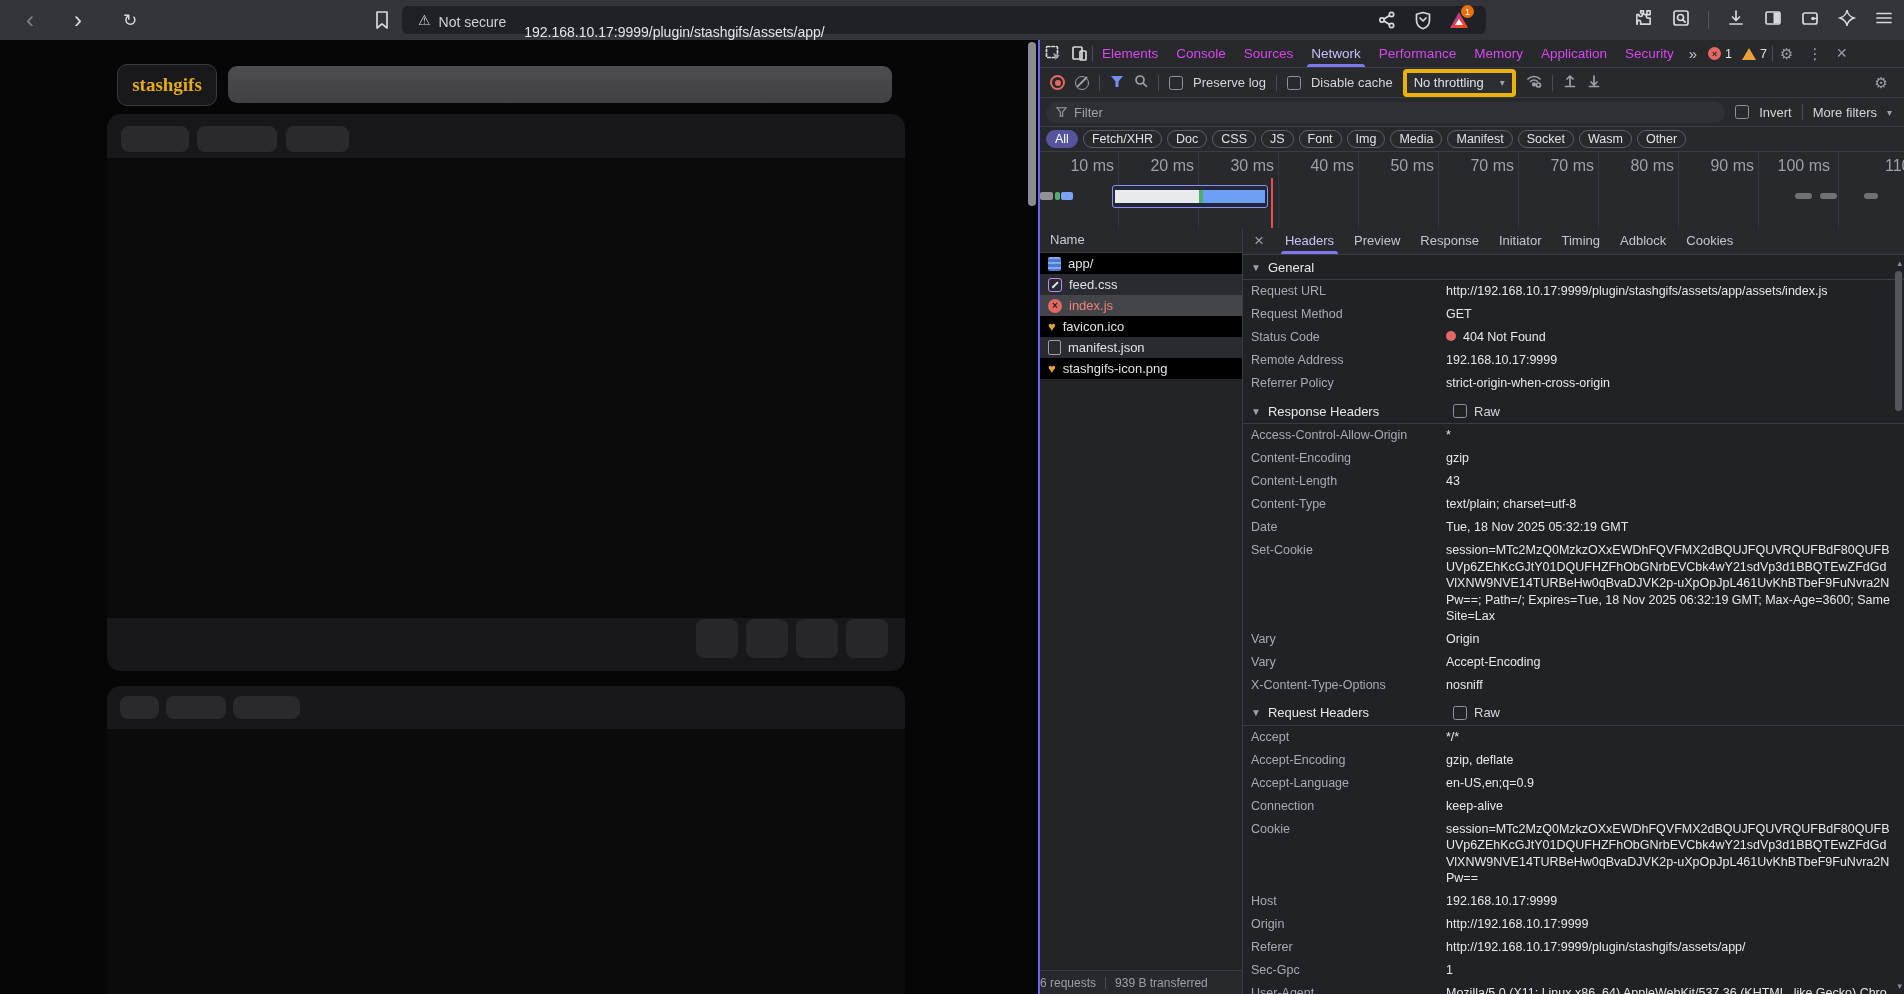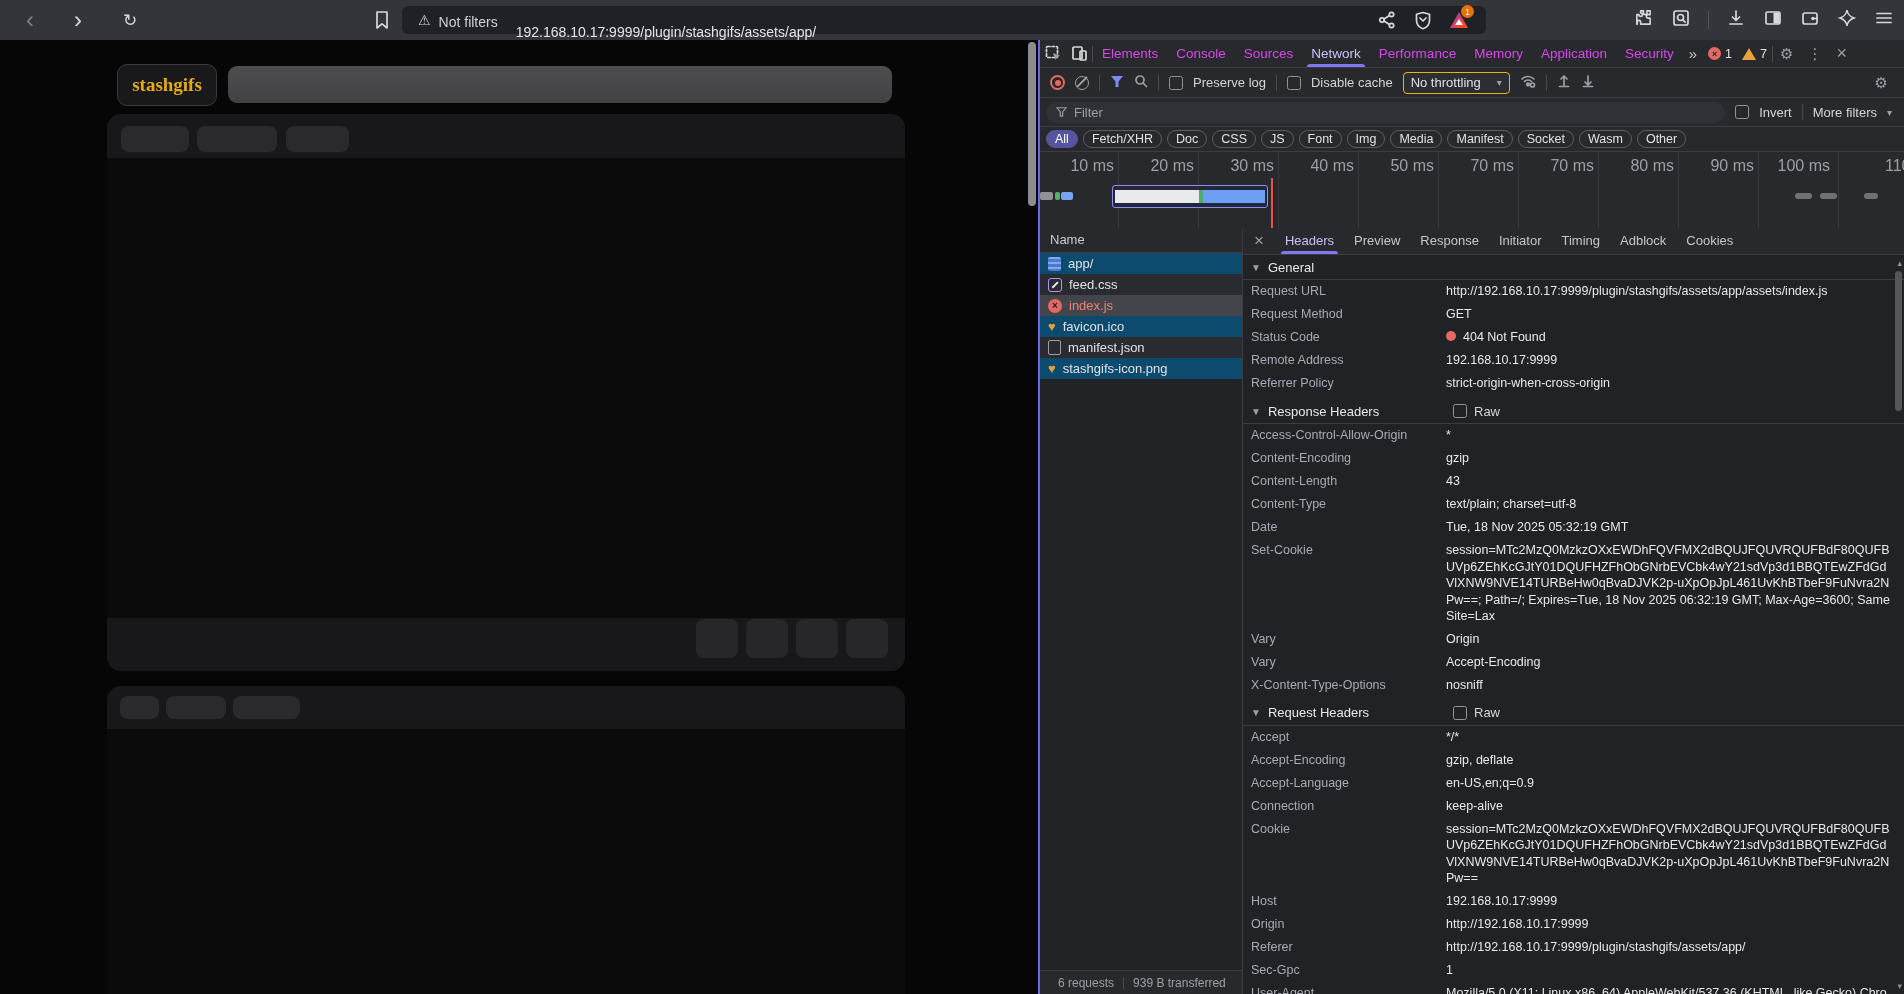--- a/index.html
+++ b/index.html
@@ -60,21 +60,21 @@
   .cnt{font-size:12.5px;color:#dfe1e5;}
   .gear,.kebab,.xclose{color:#9aa0a6;padding:0 7px;font-size:15px;cursor:pointer;}
   .xclose{font-size:18px;}
   .dt-toolbar{height:29px;border-bottom:1px solid #3c3d42;display:flex;align-items:center;gap:10px;padding-left:10px;position:relative;}
   .rec{width:11px;height:11px;border-radius:50%;border:2px solid #e46962;position:relative;flex:none;}
   .rec::after{content:"";position:absolute;left:2.5px;top:2.5px;width:6px;height:6px;border-radius:50%;background:#e46962;}
   .clear{width:12px;height:12px;border-radius:50%;border:1.7px solid #9aa0a6;position:relative;flex:none;}
   .clear::after{content:"";position:absolute;left:-1px;top:4.6px;width:14px;height:1.7px;background:#9aa0a6;transform:rotate(-45deg);}
   .cb{width:12px;height:12px;border:1.5px solid #90939a;border-radius:2.5px;flex:none;}
   .lbl{color:#d3d5d9;font-size:13px;}
-  .throttle{height:20px;border:1px solid #eab308;border-radius:4px;background:#2d2e33;display:flex;align-items:center;
+  .throttle{height:20px;border:4px solid #eab308;border-radius:4px;background:#2d2e33;display:flex;align-items:center;
     gap:16px;padding:0 7px;color:#dfe1e5;font-size:13px;}
   .caret{color:#9aa0a6;font-size:10px;}
   .tb-gear{position:absolute;right:9px;}
   .dt-filterrow{height:28px;border-bottom:1px solid #3c3d42;display:flex;align-items:center;padding:0 12px 0 6px;gap:10px;}
   .filterbox{flex:1;height:21px;border-radius:11px;background:#303136;display:flex;align-items:center;gap:7px;padding:0 10px;}
   .filterbox .ph{color:#9aa0a6;font-size:13px;}
   .dt-chips{height:24px;border-bottom:1px solid #3c3d42;display:flex;align-items:center;gap:5px;padding-left:6px;}
   .chip{border:1px solid #5c5e63;border-radius:10px;padding:1px 8px;font-size:12.5px;color:#dfe1e5;cursor:pointer;flex:none;}
   .chip.active{background:#57549f;border-color:#57549f;color:#fff;}
   .dt-timeline{position:relative;height:80px;border-bottom:1px solid #3c3d42;overflow:hidden;}
@@ -86,34 +86,34 @@
   .mainbar .w{width:84px;height:13px;background:#e9eaec;}
   .mainbar .g{width:4px;height:13px;background:#4fae6b;}
   .mainbar .b{flex:1;height:13px;background:#6f9ff5;}
   .redline{position:absolute;left:231px;top:26px;width:2px;height:54px;background:#e8504a;}
   
   .dt-main{position:absolute;left:0;top:188px;width:864px;height:766px;display:flex;}
   .req-col{width:202px;border-right:1px solid #3c3d42;background:#222327;position:relative;flex:none;}
   .col-header{height:24px;line-height:24px;border-bottom:1px solid #3c3d42;background:#28292d;padding-left:10px;
     font-size:13px;color:#c8cbcf;}
   .rrow{height:21px;display:flex;align-items:center;gap:7px;padding-left:8px;font-size:13px;color:#dfe1e5;cursor:pointer;}
-  .rrow.odd{background:#0c4a6e;}
+  .rrow.odd{background:#000000;}
   .rrow.even{background:#2a2b30;}
   .rrow.sel{background:#43454a;}
   .rrow.errtext{color:#ee8075;}
   .ico-doc{width:13px;height:14px;border-radius:2px;flex:none;
     background:repeating-linear-gradient(180deg,#86a9ea 0 2px,#4d79d2 2px 5px);}
   .ico-css{width:12px;height:12px;border:1.5px solid #b78ef2;border-radius:3px;position:relative;flex:none;}
   .ico-css::after{content:"";position:absolute;left:2px;top:5px;width:8px;height:1.6px;background:#e6e8eb;transform:rotate(-45deg);}
   .ico-err{width:14px;height:14px;border-radius:50%;background:#e46962;color:#222327;font-size:10px;font-weight:bold;
     display:flex;align-items:center;justify-content:center;flex:none;}
   .ico-heart{color:#e5a33c;font-size:13px;line-height:13px;flex:none;}
   .ico-file{width:11px;height:13px;border:1.5px solid #9aa0a6;border-radius:2px;flex:none;}
   .summary{position:absolute;left:0;bottom:0;width:100%;height:24px;background:#28292d;border-top:1px solid #3c3d42;
-    display:flex;align-items:center;gap:9px;padding-left:18px;font-size:12px;color:#9aa0a6;box-sizing:border-box;}
+    display:flex;align-items:center;gap:9px;padding-left:0;font-size:12px;color:#9aa0a6;box-sizing:border-box;}
   
   .details{flex:1;display:flex;flex-direction:column;position:relative;background:#212226;min-width:0;}
   .d-tabs{height:26px;border-bottom:1px solid #3c3d42;display:flex;align-items:center;background:#28292d;}
   .d-close{color:#9aa0a6;font-size:17px;padding:0 11px;cursor:pointer;}
   .d-tab{position:relative;height:26px;line-height:26px;padding:0 10px;color:#c3c6cb;font-size:13px;cursor:pointer;}
   .d-tab.active{color:#c6c2f8;}
   .d-tab.active::after{content:"";position:absolute;left:6px;right:6px;bottom:0;height:3px;background:#7e79f2;border-radius:3px 3px 0 0;}
   .d-content{flex:1;overflow:hidden;position:relative;}
   .sec{margin-top:4px;}
   .sec:first-child{margin-top:0;}
@@ -139,21 +139,21 @@
     <span class="nbtn dim" style="left:14px;">‹</span>
     <span class="nbtn" style="left:62px;">›</span>
     <span class="nbtn" style="left:114px;font-size:17px;">↻</span>
     <span class="bookmark">
       <svg class="lic" width="20" height="22" viewBox="0 0 20 22">
           <path d="M5 3h10v16l-5-4.2L5 19z"></path>
         </svg>
     </span>
     <div class="addr">
       <span class="warn">⚠</span>
-      <span class="sec">Not filters</span>
+      <span class="sec">Not secure</span>
       <span class="url">192.168.10.17:9999/plugin/stashgifs/assets/app/</span>
       <span class="spacer"></span>
       <span class="addr-ico">
         <svg class="lic" width="18" height="18" viewBox="0 0 18 18">
             <circle cx="13.5" cy="3.5" r="2.2"></circle>
             <circle cx="4" cy="9" r="2.2"></circle>
             <circle cx="13.5" cy="14.5" r="2.2"></circle>
             <path d="M6 8l5.5-3.5M6 10l5.5 3.5"></path>
           </svg>
       </span>

